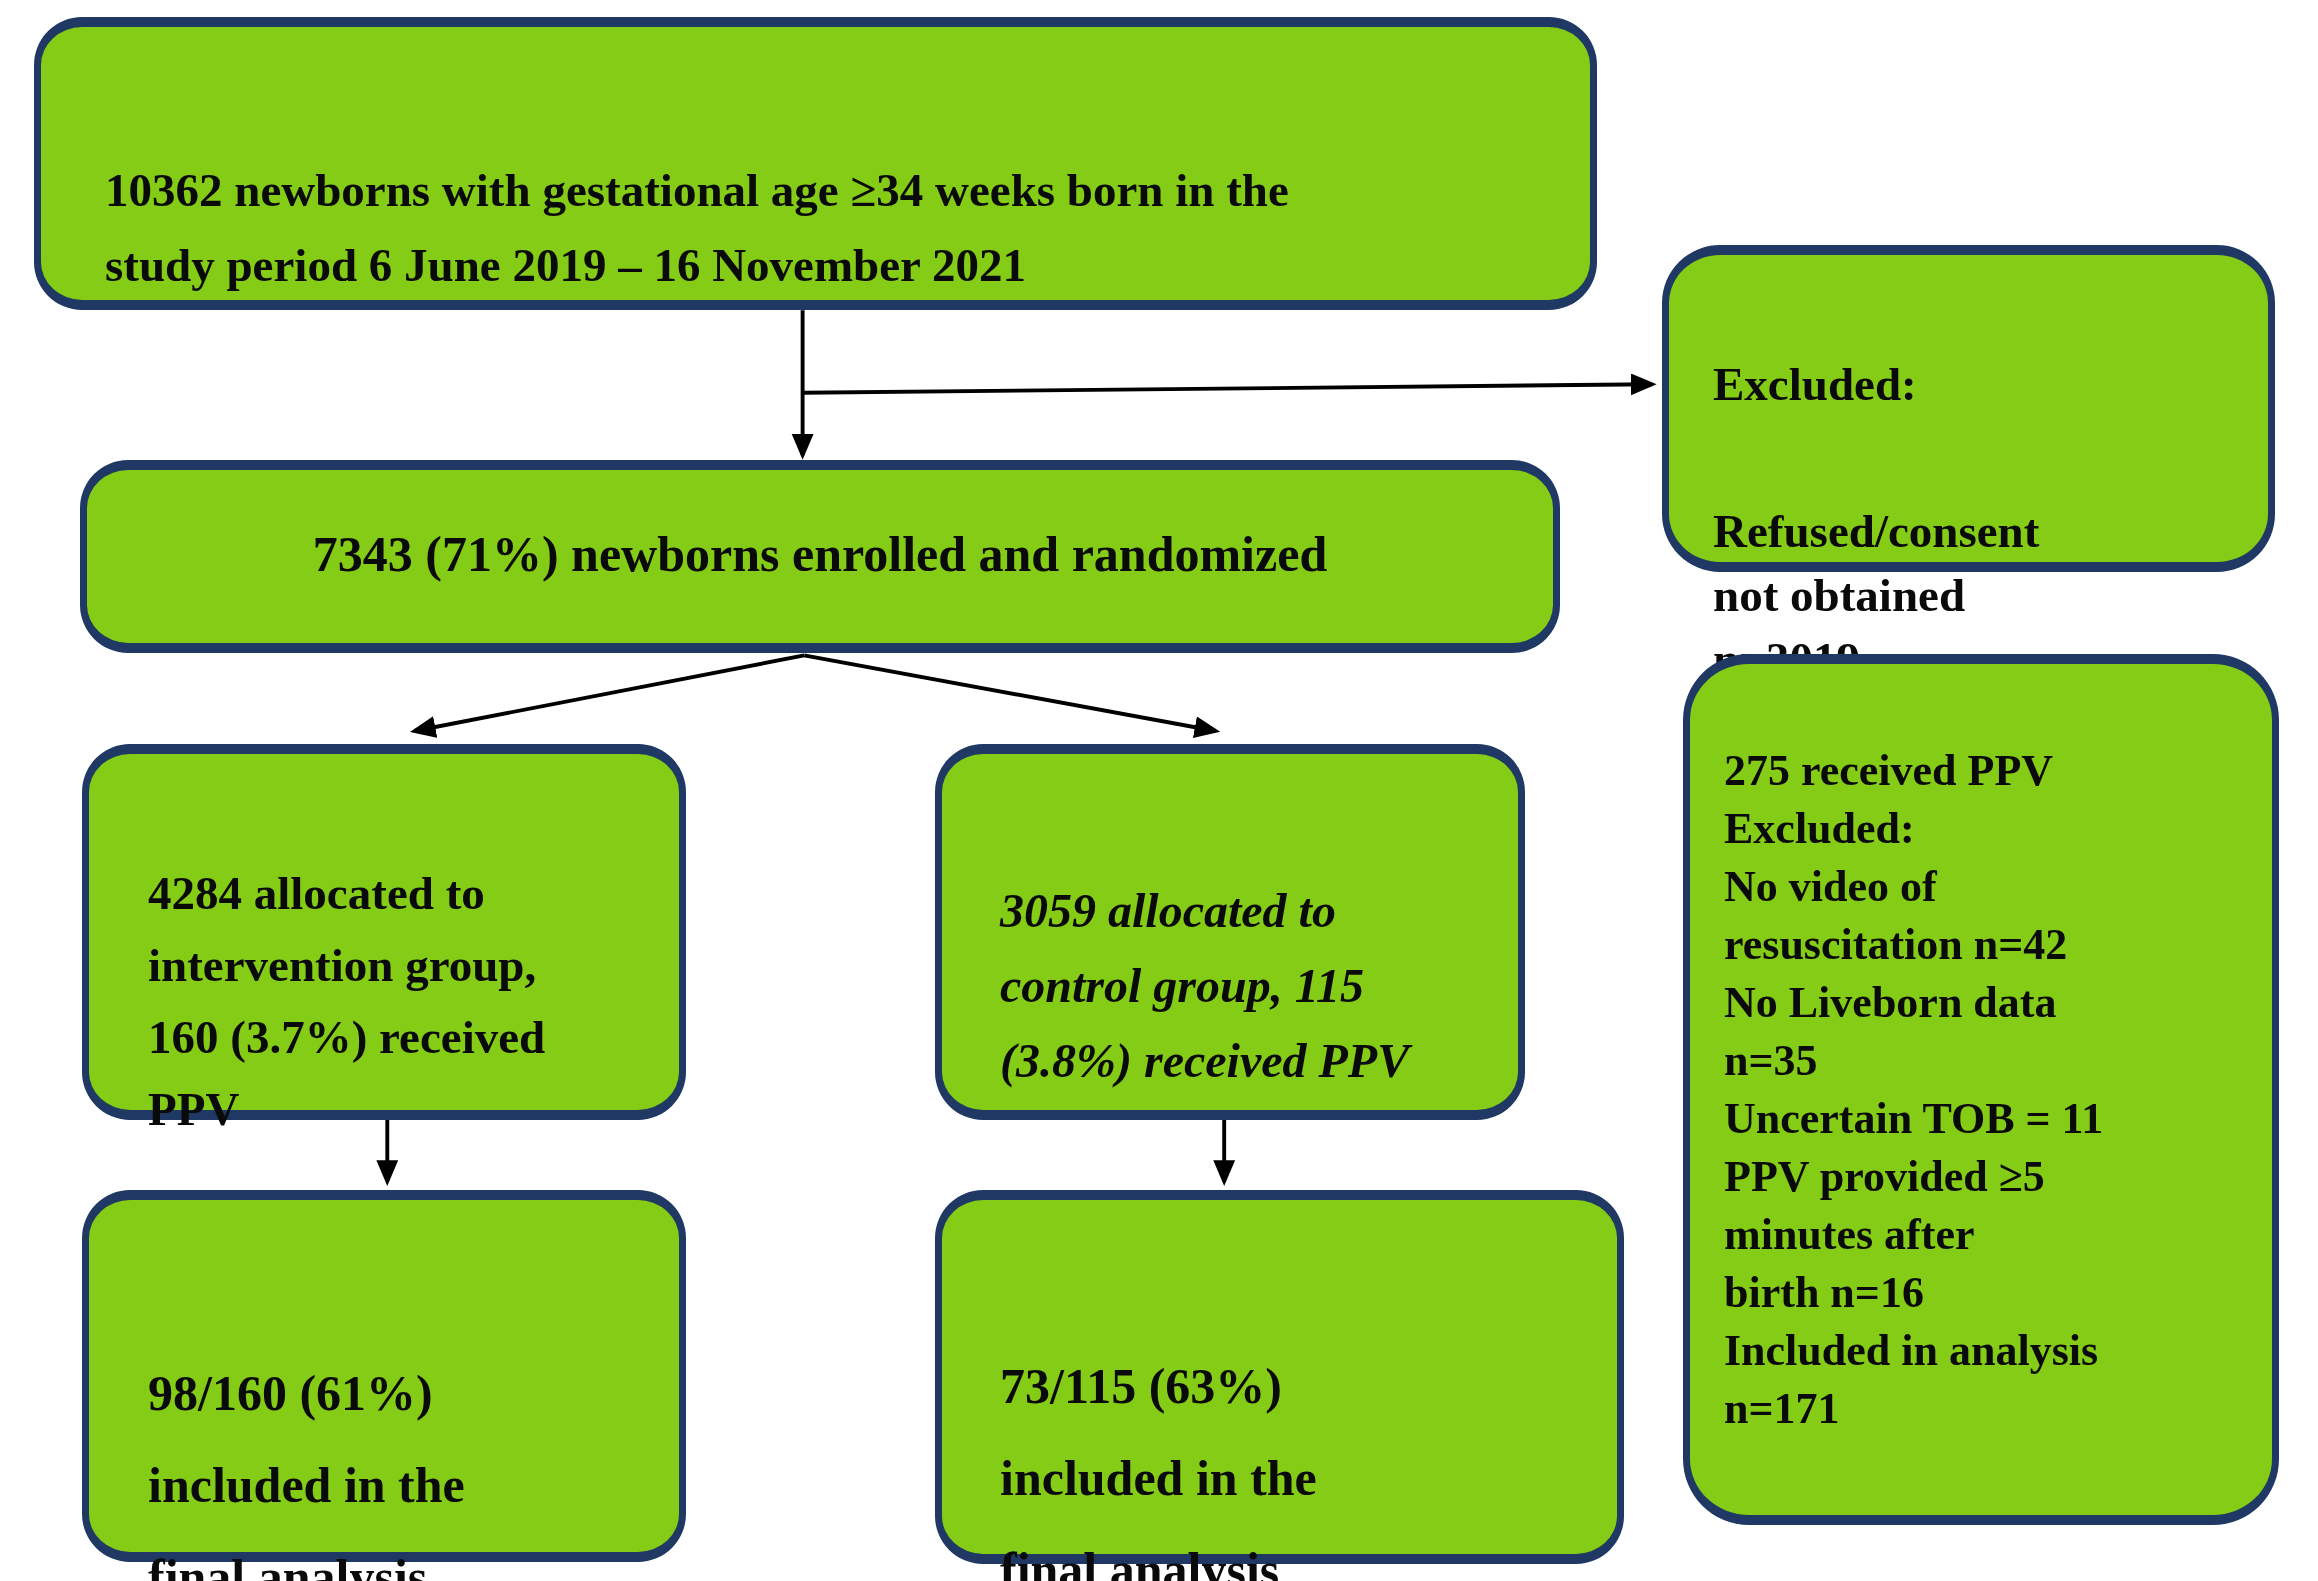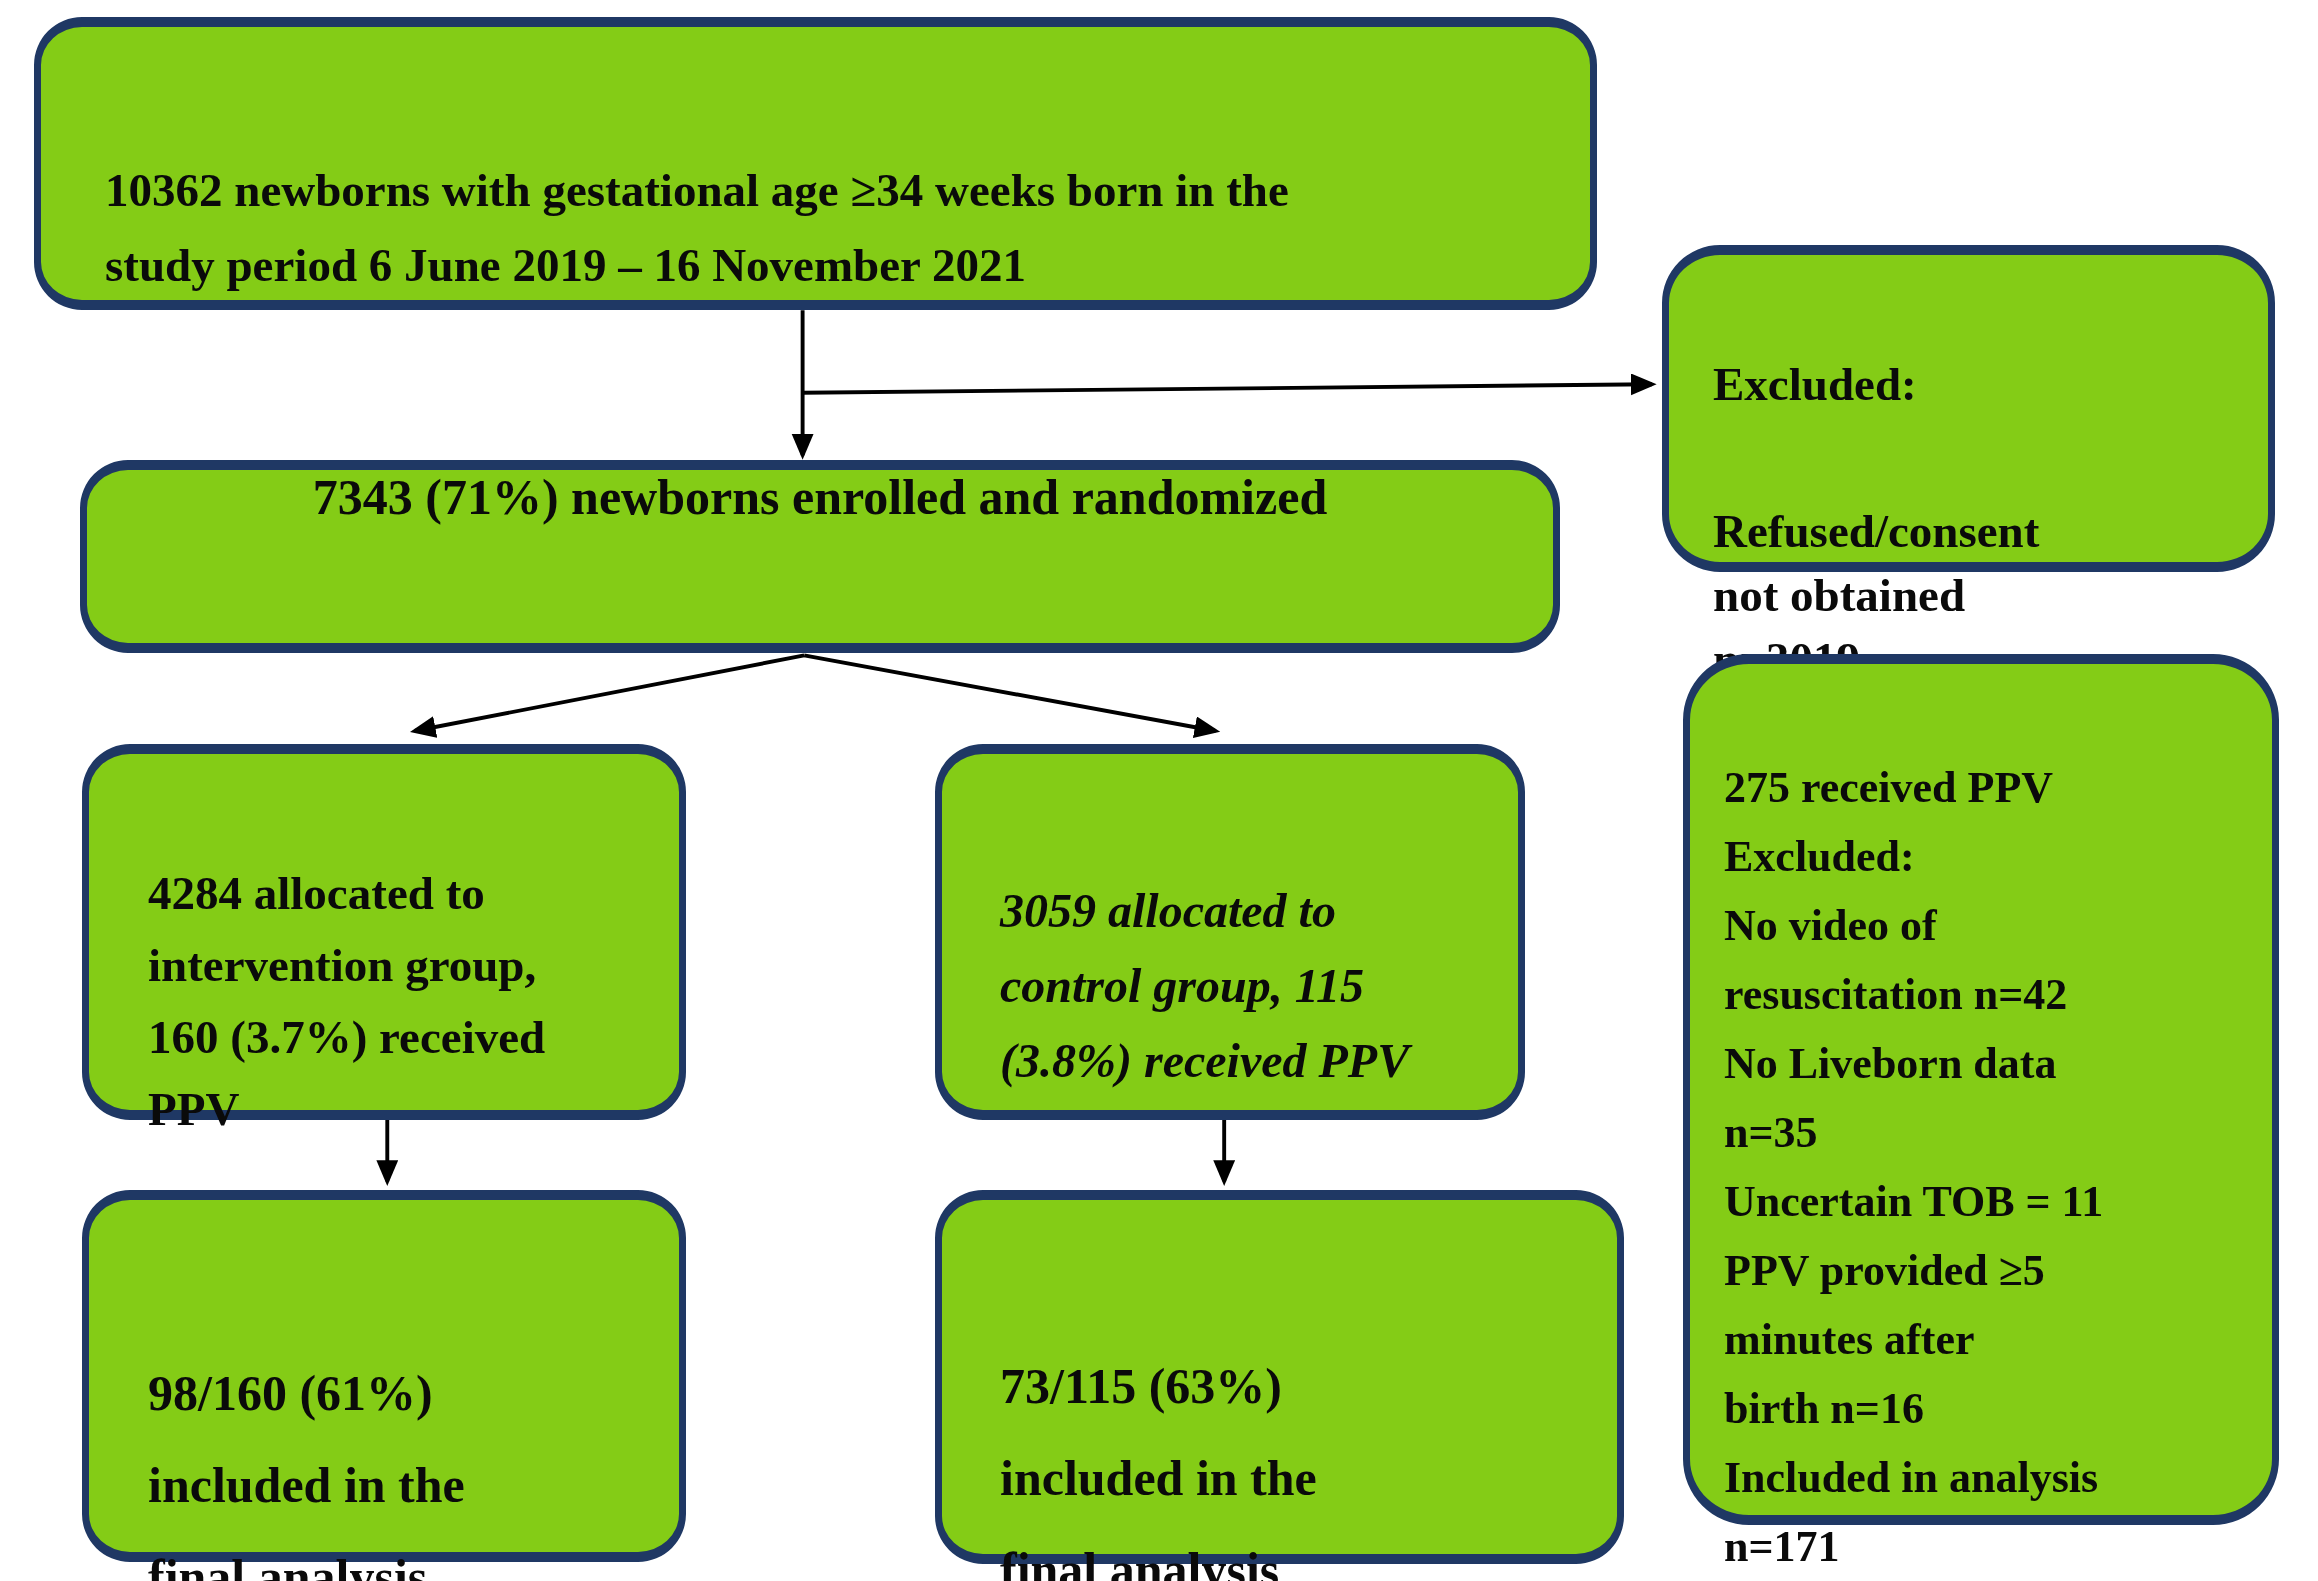--- a/index.html
+++ b/index.html
@@ -37,21 +37,21 @@
   #node-excluded {
     left: 1662px; top: 245px; width: 613px; height: 327px;
     font-size: 47px; line-height: 64px;
     padding: 33px 23.4px 0 44px;
     border-radius: 58px;
   }
   #node-excluded .excluded-title { margin: 0 0 18.7px 0; }
   #node-enrolled {
     left: 80px; top: 460px; width: 1480px; height: 193px;
     font-size: 50px; line-height: 55px;
-    display: flex; justify-content: center;
+    display: flex; align-items: center; justify-content: center;
     text-align: center; padding: 0 31px 4.7px 31px;
   }
   #node-intervention {
     left: 82px; top: 744px; width: 604px; height: 376px;
     font-size: 47px; line-height: 72px;
     padding: 31px 18.7px 0 59px;
   }
   #node-control {
     left: 935px; top: 744px; width: 590px; height: 376px;
     font-size: 48px; line-height: 75px;
@@ -63,21 +63,21 @@
     font-size: 50px; line-height: 92px;
     padding: 55px 7px 0 59px;
   }
   #node-control-analysis {
     left: 935px; top: 1190px; width: 689px; height: 374px;
     font-size: 50px; line-height: 92px;
     padding: 48px 15.6px 0 58px;
   }
   #node-ppv-details {
     left: 1683px; top: 654px; width: 596px; height: 871px;
-    font-size: 44px; line-height: 69px;
+    font-size: 44px; line-height: 58px;
     padding: 20px 4px 0 34px;
     border-radius: 66px;
   }
 
   #connector-layer {
     position: absolute;
     left: 0; top: 0;
     width: 2319px; height: 1582px;
     pointer-events: none;
   }

